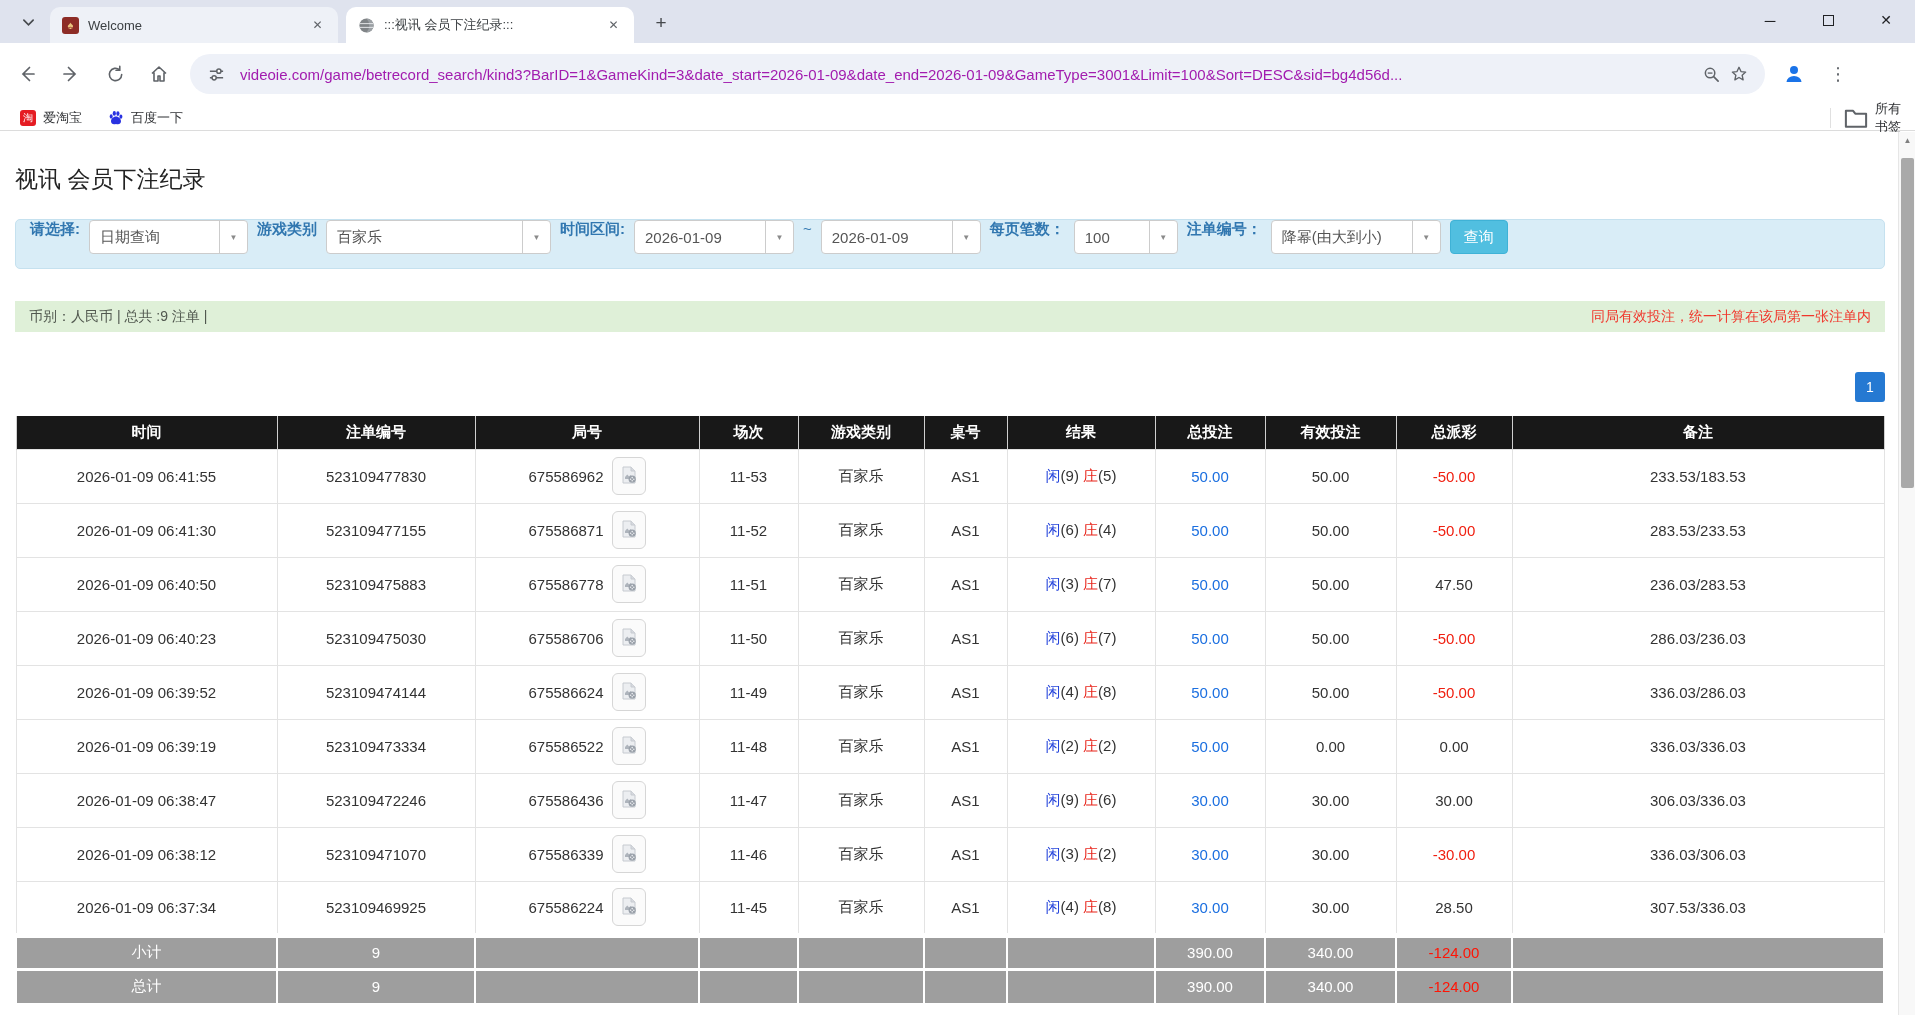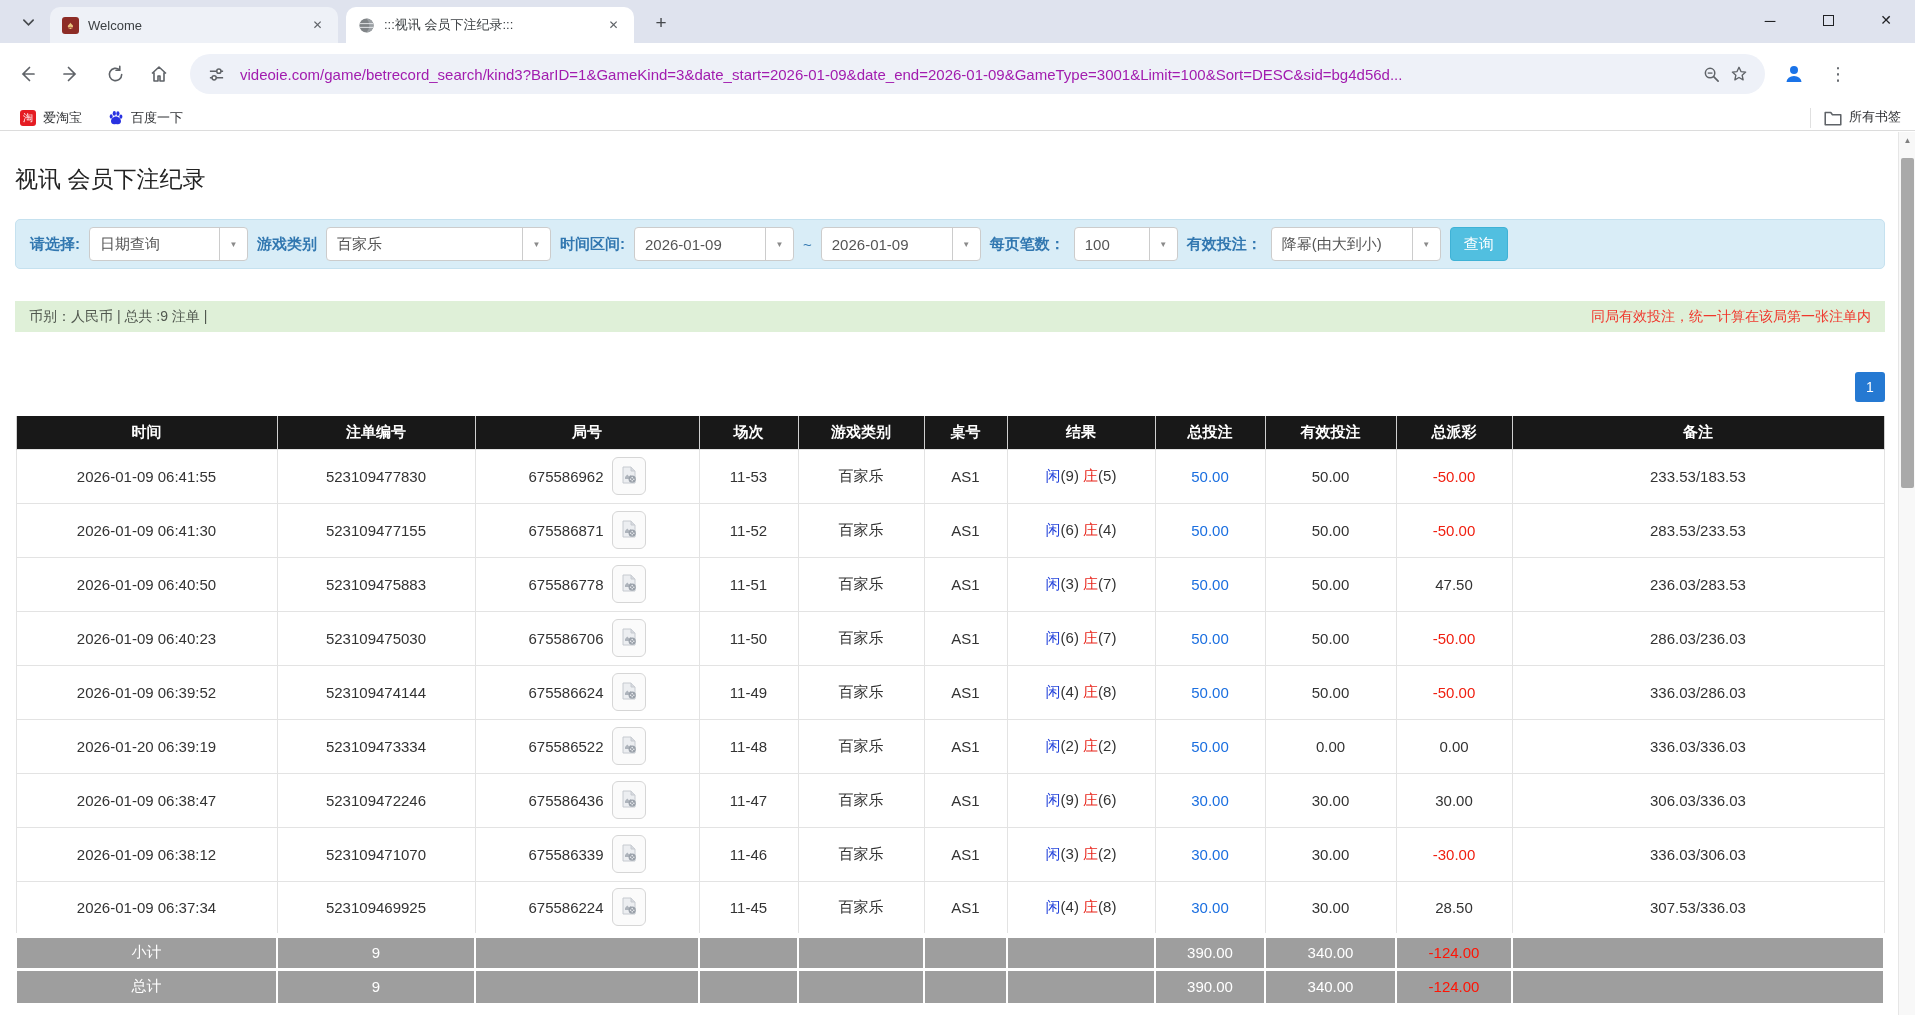--- a/index.html
+++ b/index.html
@@ -27,34 +27,34 @@
   .omnibox { margin-left:14px; width:1575px; height:40px; background:#eef1f8; border-radius:20px; display:flex; align-items:center; padding:0 12px; }
   .omni-url { flex:1; margin-left:10px; font-size:15px; color:#a21caf; white-space:nowrap; overflow:hidden; }
   .omni-icon { width:28px; height:28px; display:flex; align-items:center; justify-content:center; color:#5f6368; cursor:pointer; flex:0 0 auto; }
   .profile-btn { margin-left:12px; }
   .menu-dots { font-size:18px; color:#5f6368; }
 
   .bookmarks-bar { position:absolute; top:105px; left:0; width:1915px; height:26px; background:#fff; border-bottom:1px solid #dcdcdc; display:flex; align-items:center; font-size:13px; color:#2f3134; }
   .bm-item { display:flex; align-items:center; margin-left:14px; padding:2px 6px; border-radius:6px; cursor:pointer; }
   .bm-item .bm-icon { width:16px; height:16px; margin-right:7px; flex:0 0 auto; }
   .bm-tb { background:#e51c23; border-radius:3px; color:#fff; font-size:10px; display:flex; align-items:center; justify-content:center; line-height:1; }
-  .bm-right { margin-left:auto; display:flex; margin-right:14px; border-left:1px solid #e0e0e0; padding-left:12px; height:20px; cursor:pointer; }
+  .bm-right { margin-left:auto; display:flex; align-items:center; margin-right:14px; border-left:1px solid #e0e0e0; padding-left:12px; height:20px; cursor:pointer; }
   .bm-right .bm-icon { margin-right:6px; }
 
   
   .content { position:absolute; top:132px; left:0; width:1915px; height:883px; background:#fff; overflow:hidden; }
   .page-inner { margin:0 30px 0 15px; }
 
   .scrollbar { position:absolute; top:0; right:0; width:17px; height:883px; background:#f8f8f8; border-left:1px solid #e6e6e6; }
   .sb-arrow { width:17px; height:16px; display:flex; align-items:center; justify-content:center; color:#7f7f7f; font-size:8px; cursor:pointer; }
   .sb-thumb { position:absolute; top:26px; left:2px; width:13px; height:330px; background:#a9a9a9; border-radius:2px; cursor:pointer; }
 
   .page-title { margin-top:32px; font-size:23px; font-weight:400; color:#222; }
 
-  .filter-bar { margin-top:24px; height:50px; background:#d9edf7; border:1px solid #c5e1ef; border-radius:5px; display:flex; align-items:center; padding:0 14px; gap:9px; font-size:15px; }
+  .filter-bar { margin-top:24px; height:50px; background:#d9edf7; border:1px solid #c5e1ef; border-radius:5px; display:flex; padding:0 14px; gap:9px; font-size:15px; }
   .f-label { color:#3177b0; font-weight:bold; white-space:nowrap; }
   .f-tilde { color:#3177b0; }
   .sel { height:34px; background:#fff; border:1px solid #ccc; border-radius:4px; display:flex; align-items:center; color:#555; cursor:pointer; flex:0 0 auto; }
   .sel .sel-val { flex:1; padding-left:10px; white-space:nowrap; overflow:hidden; }
   .sel .sel-caret { width:28px; height:100%; border-left:1px solid #ccc; display:flex; align-items:center; justify-content:center; color:#8a8a8a; font-size:8px; }
   .w175 { width:159px; } .w225 { width:225px; } .w160 { width:160px; } .w120 { width:104px; } .w170 { width:170px; }
   .search-btn { height:34px; padding:0 13px; background:#51bfe0; border:1px solid #3fb2d6; border-radius:4px; color:#fff; font-size:15px; display:flex; align-items:center; cursor:pointer; }
 
   .summary-bar { margin-top:32px; height:31px; background:#dff0d8; display:flex; align-items:center; justify-content:space-between; padding:0 14px; font-size:14px; }
   .summary-left { color:#51584f; }
@@ -215,21 +215,21 @@
       <span class="f-tilde">~</span>
       <div class="sel w160">
         <span class="sel-val">2026-01-09</span>
         <span class="sel-caret">▼</span>
       </div>
       <span class="f-label">每页笔数：</span>
       <div class="sel w120">
         <span class="sel-val">100</span>
         <span class="sel-caret">▼</span>
       </div>
-      <span class="f-label">有效投注：</span>
+      <span class="f-label">注单编号：</span>
       <div class="sel w170">
         <span class="sel-val">降幂(由大到小)</span>
         <span class="sel-caret">▼</span>
       </div>
       <div class="search-btn">查询</div>
     </div>
 
     <div class="summary-bar">
       <span class="summary-left">币别：人民币 | 总共 :9 注单 |</span>
       <span class="summary-right">同局有效投注，统一计算在该局第一张注单内</span>
@@ -398,21 +398,21 @@
             <td>11-49</td>
             <td>百家乐</td>
             <td>AS1</td>
             <td><span class="rp">闲</span><span class="rs">(4)</span> <span class="rb">庄</span><span class="rs">(8)</span></td>
             <td><span class="amt-link">50.00</span></td>
             <td>50.00</td>
             <td><span class="neg">-50.00</span></td>
             <td>336.03/286.03</td>
           </tr>
           <tr>
-            <td>2026-01-20 06:39:19</td>
+            <td>2026-01-09 06:39:19</td>
             <td>523109473334</td>
             <td><span class="round-wrap">
                 <span>675586522</span>
                 <span class="vbtn">
                   <span><svg width="20" height="20" viewBox="0 0 20 20">
                       <path d="M4 2 h8 l4 4 v12 h-12 z" fill="#eceef1" stroke="#c6cad0" stroke-width="1"></path>
                       <path d="M12 2 v4 h4" fill="#d7dadf" stroke="#c6cad0" stroke-width="1"></path>
                       <path d="M6 12 l2.3-2.6 1.8 2 1.4-1.4 2 2 v2 h-7.5 z" fill="#aeb4bc"></path>
                       <circle cx="13.2" cy="14.2" r="3.6" fill="#9aa1aa"></circle>
                       <circle cx="13.2" cy="12.6" r=".8" fill="#eceef1"></circle>

